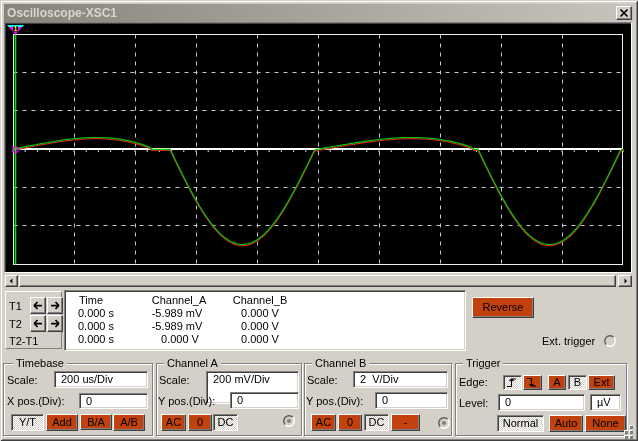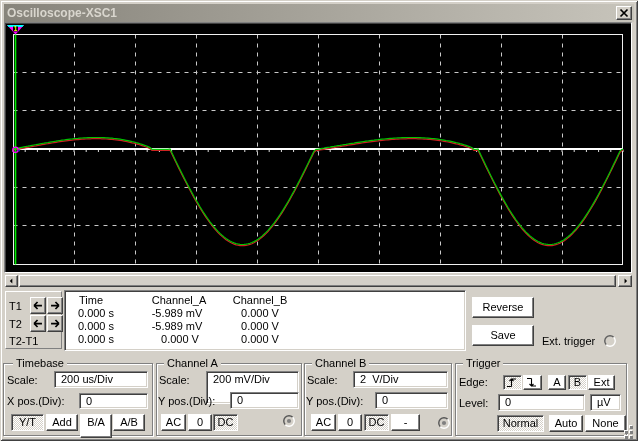--- a/index.html
+++ b/index.html
@@ -54,21 +54,21 @@
   text-align:center; font-weight:bold; font-size:11px; line-height:14px;
 }
 #rtable {
   left:64px; top:290px; width:402px; height:61px;
   background:#fff;
   border:1px solid; border-color:#808080 #ffffff #ffffff #808080;
   box-shadow: inset 1px 1px 0 #404040, inset -1px -1px 0 #d4d0c8;
 }
 .tc { position:absolute; transform:translateX(-50%); white-space:nowrap; font-size:11px; }
 .btn {
-  background:#ffffff;
+  background:#c2410c;
   border:1px solid; border-color:#ffffff #404040 #404040 #ffffff;
   box-shadow: inset -1px -1px 0 #808080;
   text-align:center; font-size:11px; color:#000;
 }
 .btn.pressed {
   border-color:#808080 #ffffff #ffffff #808080;
   box-shadow: inset 1px 1px 0 #404040;
   background-image: repeating-conic-gradient(#ffffff 0% 25%, #d4d0c8 0% 50%);
   background-size: 2px 2px;
 }
@@ -167,36 +167,35 @@
   <div class="abs tc" style="left:177px;top:307px;">-5.989 mV</div>
   <div class="abs tc" style="left:260px;top:307px;">0.000 V</div>
   <div class="abs tc" style="left:96px;top:320px;">0.000 s</div>
   <div class="abs tc" style="left:177px;top:320px;">-5.989 mV</div>
   <div class="abs tc" style="left:260px;top:320px;">0.000 V</div>
   <div class="abs tc" style="left:96px;top:333px;">0.000 s</div>
   <div class="abs tc" style="left:180px;top:333px;">0.000 V</div>
   <div class="abs tc" style="left:260px;top:333px;">0.000 V</div>
 
   <div class="abs btn" style="left:472px;top:297px;width:62px;height:21px;line-height:19px;">Reverse</div>
-  <div class="abs btn" style="left:472px;top:325px;width:62px;height:21px;line-height:19px;">Save</div>
   <div class="abs lbl" style="left:542px;top:335px;">Ext. trigger</div>
   <svg class="abs" style="left:603px;top:334px;" width="14" height="14" viewBox="0 0 14 14">
       <path d="M3.3 10.7 A5.2 5.2 0 0 1 10.7 3.3" fill="none" stroke="#606060" stroke-width="1.4"></path>
       <path d="M3.3 10.7 A5.2 5.2 0 0 0 10.7 3.3" fill="none" stroke="#ffffff" stroke-width="1.4"></path>
     </svg>
 
   <div class="abs gbox" style="left:3px;top:363px;width:150px;height:73px;"></div>
   <div class="abs glabel" style="left:13px;top:358px;">Timebase</div>
   <div class="abs lbl" style="left:7px;top:374px;">Scale:</div>
   <div class="abs tbx" style="left:54px;top:371px;width:94px;height:17px;line-height:15px;">200 us/Div</div>
   <div class="abs lbl" style="left:7px;top:395px;">X pos.(Div):</div>
   <div class="abs tbx" style="left:79px;top:393px;width:69px;height:16px;line-height:14px;">0</div>
   <div class="abs btn pressed" style="left:11px;top:414px;width:33px;height:17px;line-height:15px;">Y/T</div>
   <div class="abs btn" style="left:46px;top:414px;width:32px;height:17px;line-height:15px;">Add</div>
-  <div class="abs btn" style="left:80px;top:414px;width:32px;height:24px;line-height:15px;">B/A</div>
+  <div class="abs btn" style="left:80px;top:414px;width:32px;height:16px;line-height:15px;">B/A</div>
   <div class="abs btn" style="left:113px;top:414px;width:32px;height:17px;line-height:15px;">A/B</div>
 
   <div class="abs gbox" style="left:156px;top:363px;width:146px;height:73px;"></div>
   <div class="abs glabel" style="left:164px;top:358px;">Channel A</div>
   <div class="abs lbl" style="left:159px;top:374px;">Scale:</div>
   <div class="abs tbx" style="left:206px;top:371px;width:93px;height:33px;line-height:15px;">200 mV/Div</div>
   <div class="abs lbl" style="left:158px;top:395px;">Y pos.(Div):</div>
   <div class="abs tbx" style="left:230px;top:392px;width:69px;height:17px;line-height:14px;">0</div>
   <div class="abs btn" style="left:161px;top:414px;width:25px;height:17px;line-height:15px;">AC</div>
   <div class="abs btn" style="left:188px;top:414px;width:24px;height:17px;line-height:15px;">0</div>

